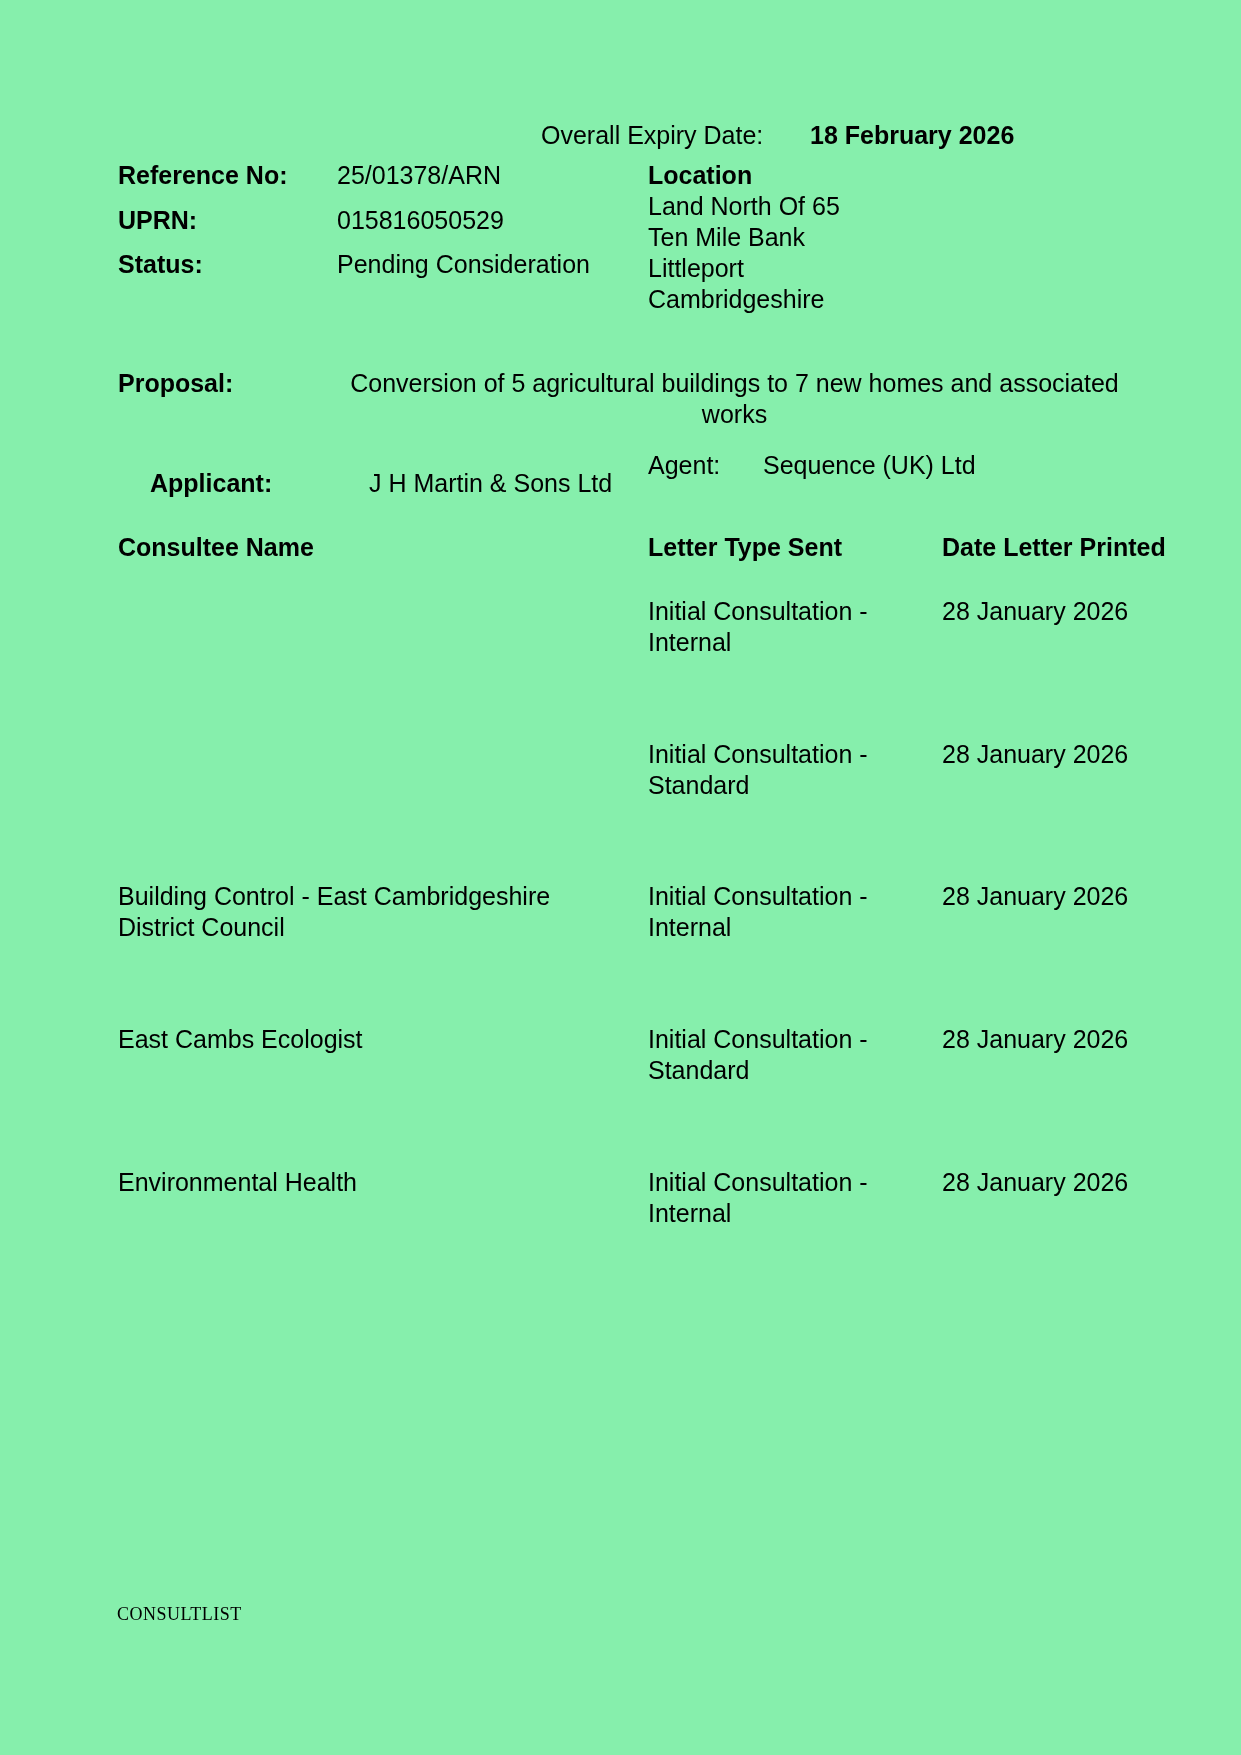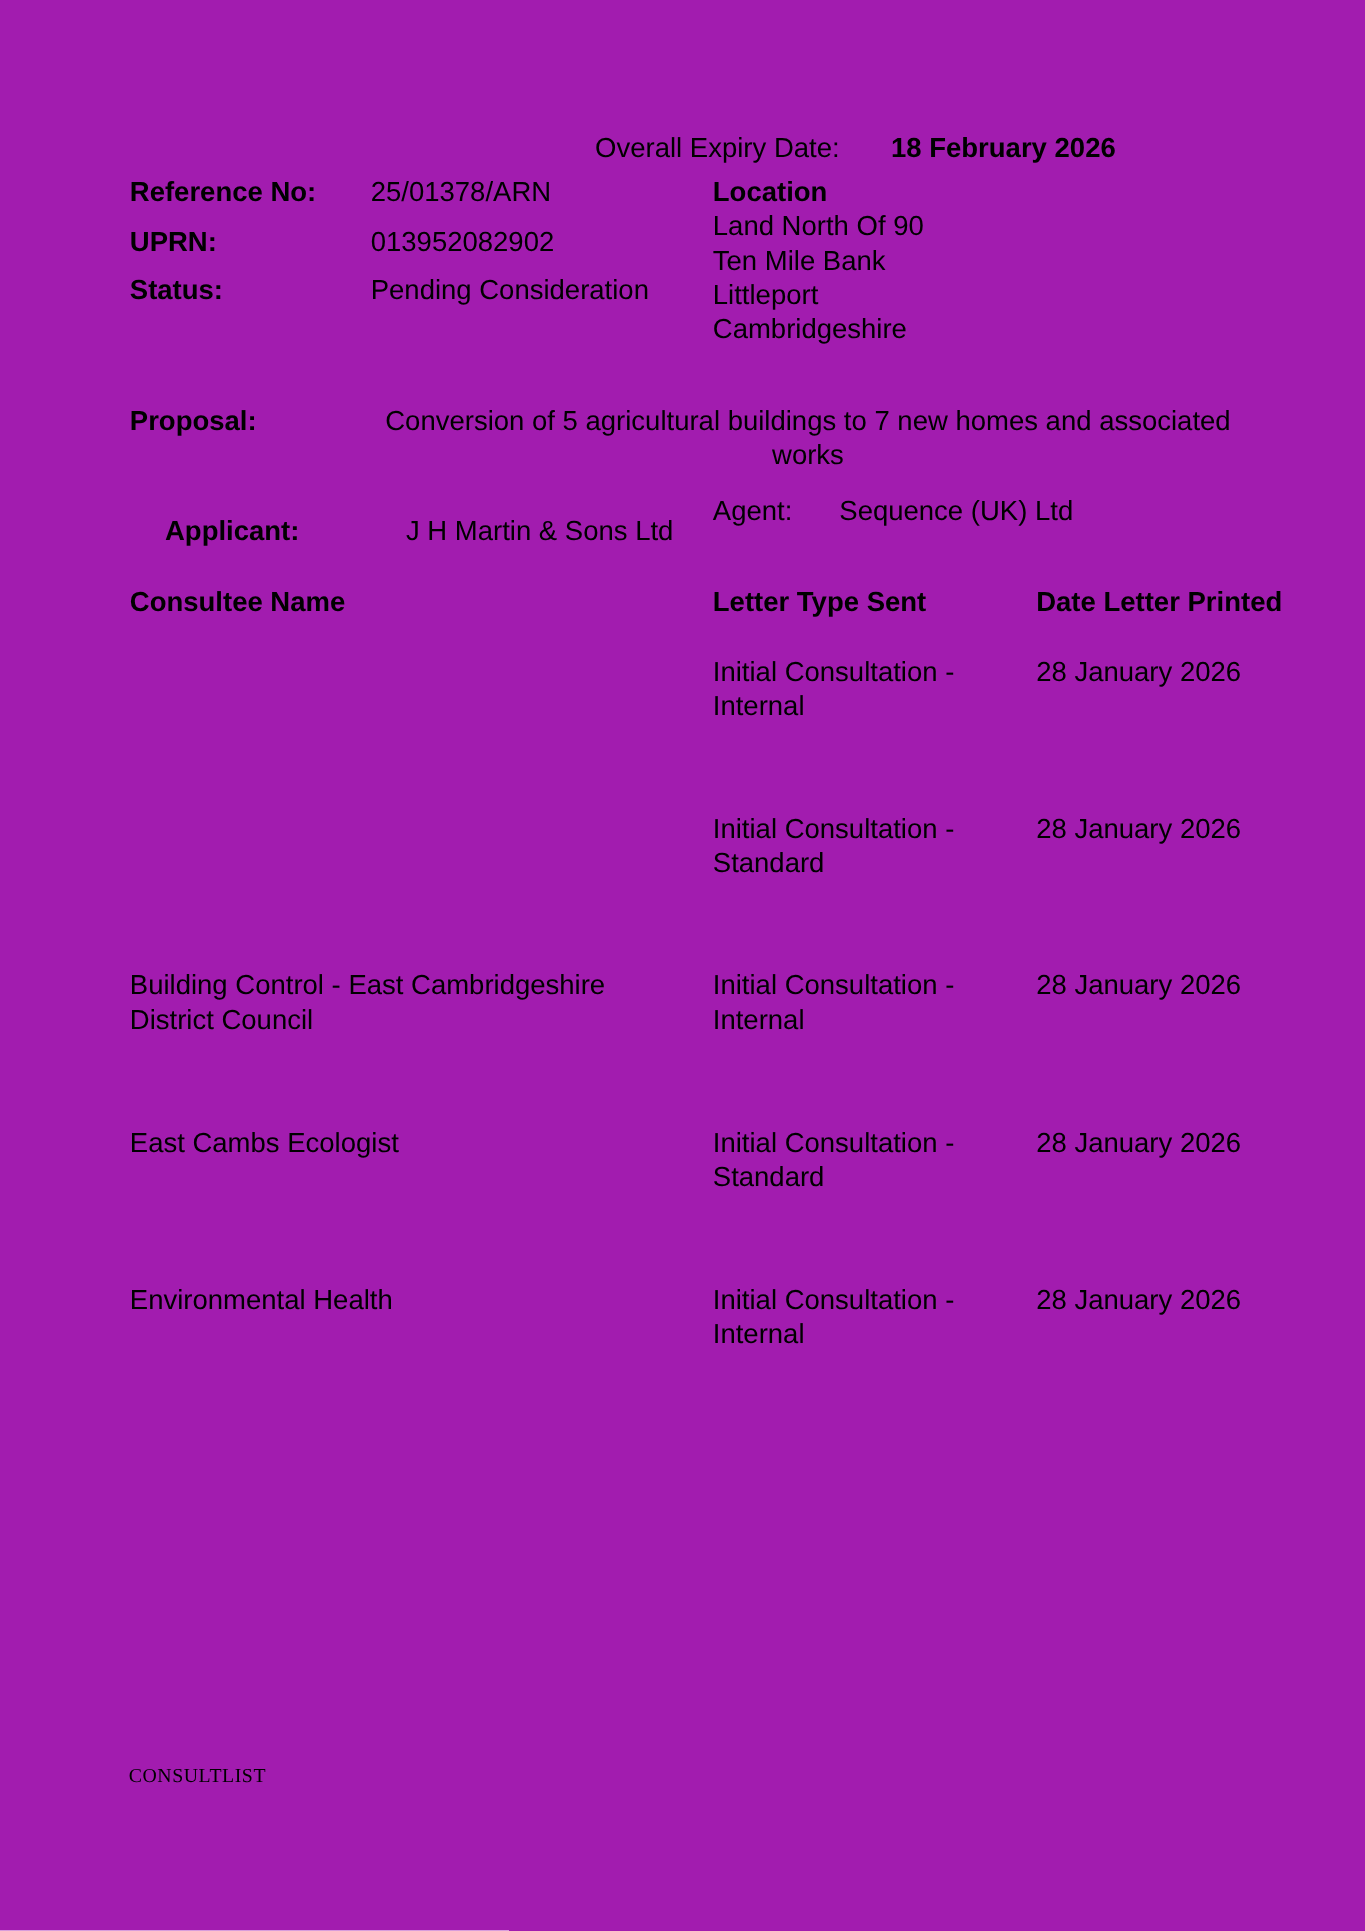--- a/index.html
+++ b/index.html
@@ -4,21 +4,21 @@
 <style>
   html, body {
     margin: 0;
     padding: 0;
     background: #ffffff;
   }
   .page {
     position: relative;
     width: 1241px;
     height: 1755px;
-    background: #a21caf;
+    background: #86efac;
     color: #000000;
     font-family: "Liberation Sans", "DejaVu Sans", sans-serif;
     font-size: 25px;
     line-height: 31px;
     overflow: hidden;
   }
   .abs { position: absolute; }
 
   
   .expiry-label { left: 541px; top: 120px; }
@@ -72,28 +72,28 @@
 
 <div class="page">
 
   <span class="abs expiry-label">Overall Expiry Date:</span>
   <span class="abs expiry-value">18 February 2026</span>
 
   <span class="abs lbl-col row-ref">Reference No:</span>
   <span class="abs val-col row-ref">25/01378/ARN</span>
 
   <span class="abs lbl-col row-uprn">UPRN:</span>
-  <span class="abs val-col row-uprn">013952082902</span>
+  <span class="abs val-col row-uprn">015816050529</span>
 
   <span class="abs lbl-col row-status">Status:</span>
   <span class="abs val-col row-status">Pending Consideration</span>
 
   <span class="abs location-label">Location</span>
   <div class="abs location-lines">
-    <div>Land North Of 90</div>
+    <div>Land North Of 65</div>
     <div>Ten Mile Bank</div>
     <div>Littleport</div>
     <div>Cambridgeshire</div>
   </div>
 
   <span class="abs lbl-col row-proposal">Proposal:</span>
   <div class="abs val-col row-proposal proposal-value">Conversion of 5 agricultural buildings to 7 new homes and associated works</div>
 
   <span class="abs lbl-col row-applicant">Applicant:</span>
   <span class="abs val-col row-applicant">J H Martin &amp; Sons Ltd</span>

